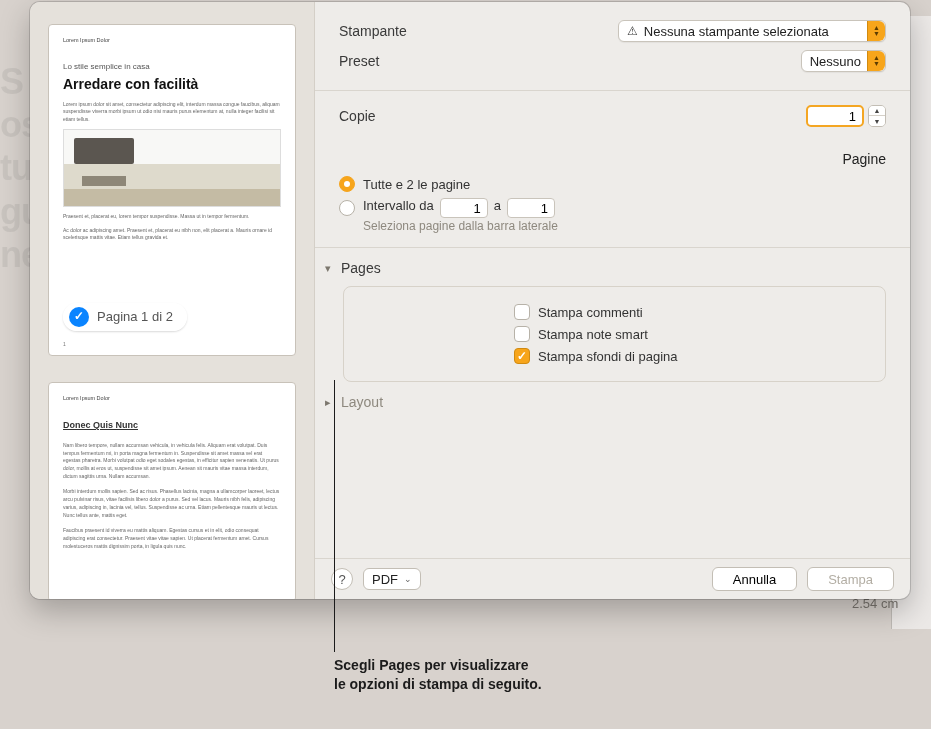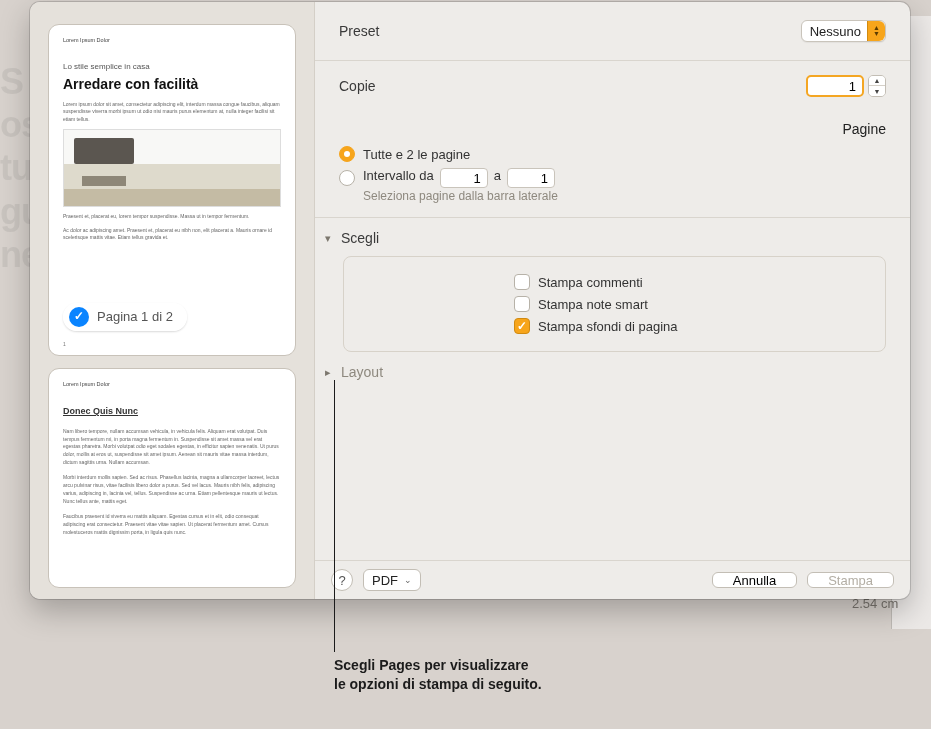--- a/index.html
+++ b/index.html
@@ -50,26 +50,26 @@
   .sidebar {
     width: 285px;
     background: #e5e1db;
     border-right: 1px solid #d4cfc7;
     padding: 22px 18px 4px 18px;
     overflow: hidden;
   }
   .page-thumb {
     background: #fff;
     border: 1px solid #c8c2b9;
-    border-radius: 11px;
+    border-radius: 4px;
     padding: 12px 14px 10px 14px;
     font-size: 5.5px;
     line-height: 1.3;
     color: #555;
-    margin-bottom: 12px;
+    margin-bottom: 26px;
     position: relative;
   }
   .page-thumb.first { height: 332px; }
   .page-thumb .doc-header { font-size: 5.5px; color:#444; margin-bottom:18px;}
   .page-thumb .kicker { font-size: 8px; color:#555; font-weight:500; margin-bottom:2px;}
   .page-thumb .title { font-size: 14px; font-weight: 800; color:#111; margin-bottom:8px;}
   .page-thumb .body  { font-size: 5px; color:#666; line-height:1.5;}
   .page-thumb .hero  {
     margin: 6px 0;
     height: 78px;
@@ -225,21 +225,21 @@
     font-size:13px;color:#555;cursor:pointer;
   }
   .pdf-btn {
     height:22px;border:1px solid #c3beb5;border-radius:6px;background:#fff;
     padding:0 8px;display:flex;align-items:center;gap:6px;font-size:13px;
     cursor:pointer;
   }
   .pdf-btn .dd{font-size:9px;color:#666;}
   .spacer{flex:1;}
   .btn {
-    height:16px;border:1px solid #c3beb5;border-radius:6px;background:#fff;
+    height:24px;border:1px solid #c3beb5;border-radius:6px;background:#fff;
     padding:0 20px;font-size:13px;cursor:pointer;
   }
   .btn.disabled{color:#b3aea4;}
   .callout-line {
     position:absolute;
     left:334px; top:380px;
     width:1px; height:272px;
     background:#1b1b1b;
   }
   .callout-text {
@@ -287,20 +287,31 @@
         <br><br>
         Faucibus praesent id viverra eu mattis aliquam. Egestas cursus et in elit, odio consequat adipiscing erat consectetur. Praesent vitae vitae sapien. Ut placerat fermentum amet. Cursus molestuceros mattis dignissim porta, in ligula quis nunc.
       </div>
     </div>
   </div>
 
   <div class="main">
 
     <div class="section">
       <div class="row">
+        <span class="label">Stampante</span>
+        <div class="popup" style="width:268px;">
+          <span class="warn">⚠</span>
+          <span style="flex:1">Nessuna stampante selezionata</span>
+          <span class="caret">
+              <span>▲</span>
+              <span>▼</span>
+            </span>
+        </div>
+      </div>
+      <div class="row">
         <span class="label">Preset</span>
         <div class="popup">
           <span style="padding-right:6px">Nessuno</span>
           <span class="caret">
               <span>▲</span>
               <span>▼</span>
             </span>
         </div>
       </div>
     </div>
@@ -333,21 +344,21 @@
           <input value="1" style="">
         </div>
       </div>
 
       <div class="hint">Seleziona pagine dalla barra laterale</div>
     </div>
 
     <div class="disclosure-section">
       <div class="disclosure" style="padding-left:6px;">
         <span class="tri">▾</span>
-        <span>Scegli</span>
+        <span>Pages</span>
       </div>
       <div class="options-box">
         <div class="check-row">
           <span class="checkbox"></span>
           <span>Stampa commenti</span>
         </div>
         <div class="check-row">
           <span class="checkbox"></span>
           <span>Stampa note smart</span>
         </div>

